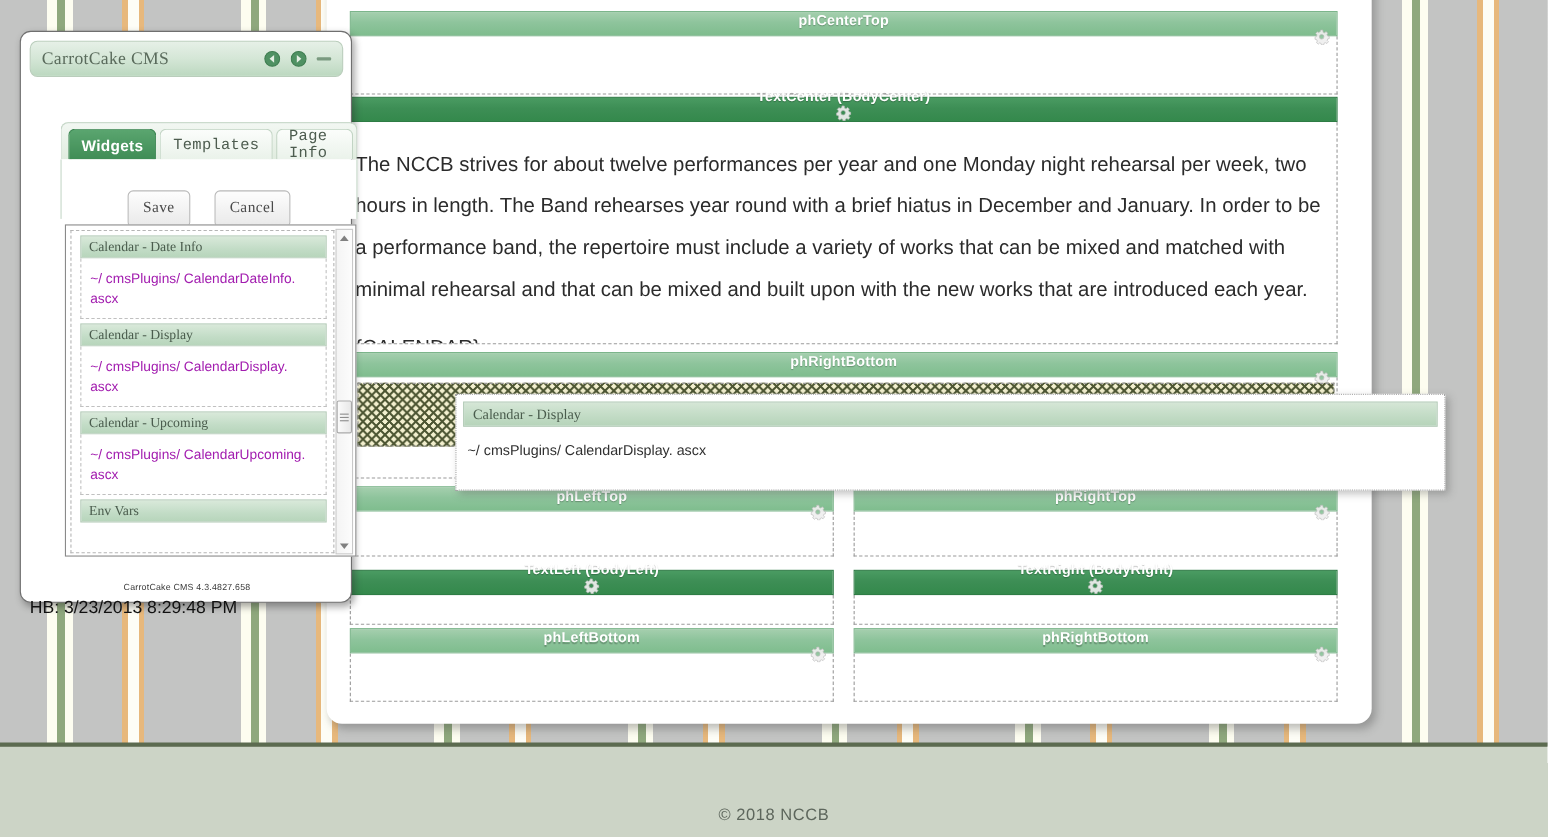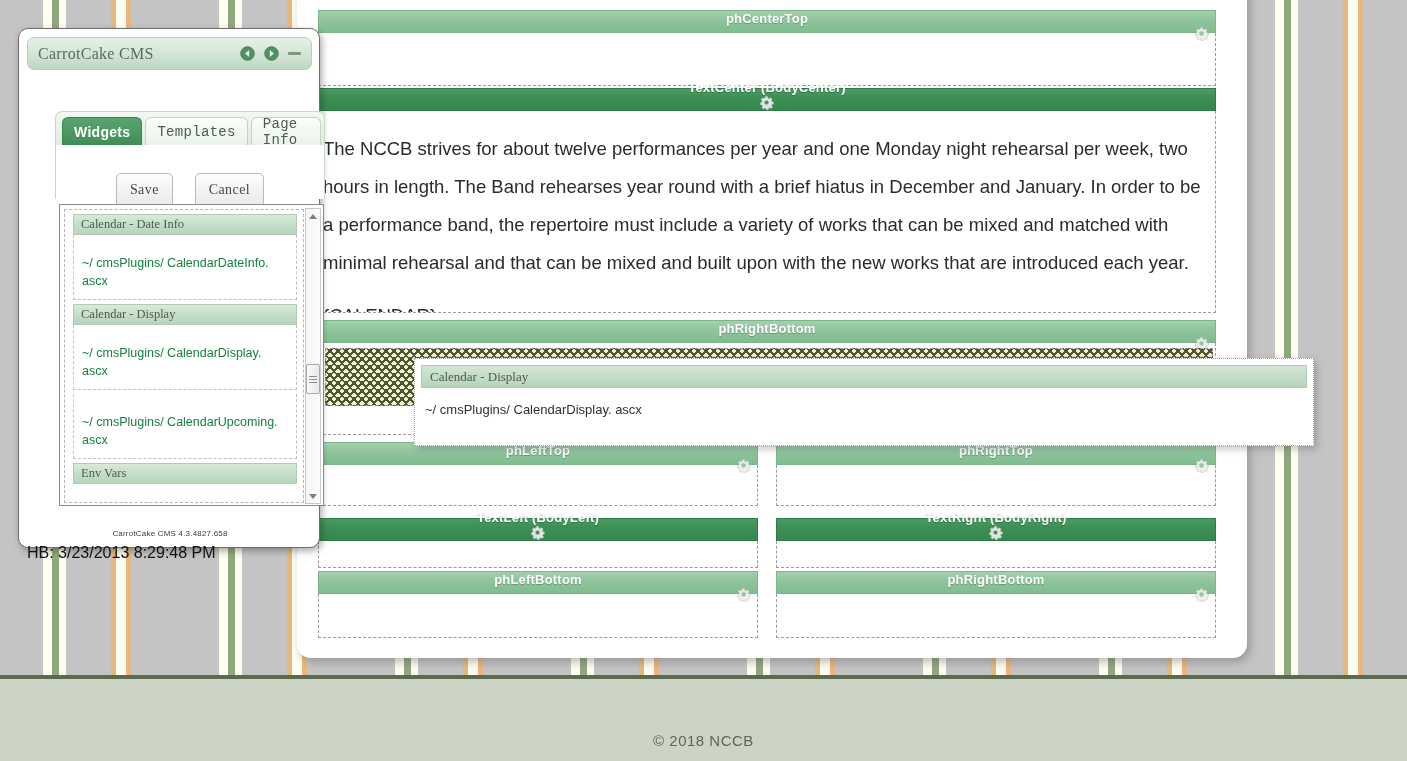--- a/index.html
+++ b/index.html
@@ -210,22 +210,22 @@
     display: flex; align-items: center; padding-left: 7px;
     font-family: "Liberation Serif", serif;
     font-size: 12.5px; color: #4a5c4d;
     background: linear-gradient(to bottom, #d9e9da, #c2dcc6 60%, #b7d5bb);
     border: 1px solid #b2cab6;
   }
   .wg-body {
     box-sizing: border-box;
     border: 1px dashed #c0c0c0; border-top: none;
     background: #ffffff;
-    padding: 19px 8px 9px 8px;
-    font-size: 12.5px; color: #15803d; line-height: 18px;
+    padding: 9px 8px 9px 8px;
+    font-size: 12.5px; color: #a21caf; line-height: 18px;
     min-height: 46px;
   }
   #wg-scroll {
     position: absolute; right: 2px; top: 3px; width: 16px; height: 296px;
     background: linear-gradient(to right,#f4f4f4,#fcfcfc);
     border: 1px solid #c8c8c8; box-sizing: border-box;
   }
   .sb-arrow {
     position: absolute; left: 0; width: 14px; height: 14px;
     display: flex; align-items: center; justify-content: center;
@@ -416,20 +416,21 @@
         <div class="wg-head">Calendar - Date Info</div>
         <div class="wg-body">~/ cmsPlugins/ CalendarDateInfo. ascx</div>
       </div>
 
       <div class="wg-item">
         <div class="wg-head">Calendar - Display</div>
         <div class="wg-body">~/ cmsPlugins/ CalendarDisplay. ascx</div>
       </div>
 
       <div class="wg-item">
+        <div class="wg-head">Calendar - Upcoming</div>
         <div class="wg-body">~/ cmsPlugins/ CalendarUpcoming. ascx</div>
       </div>
 
       <div class="wg-item">
         <div class="wg-head">Env Vars</div>
       </div>
 
     </div>
 
     <div id="wg-scroll">

